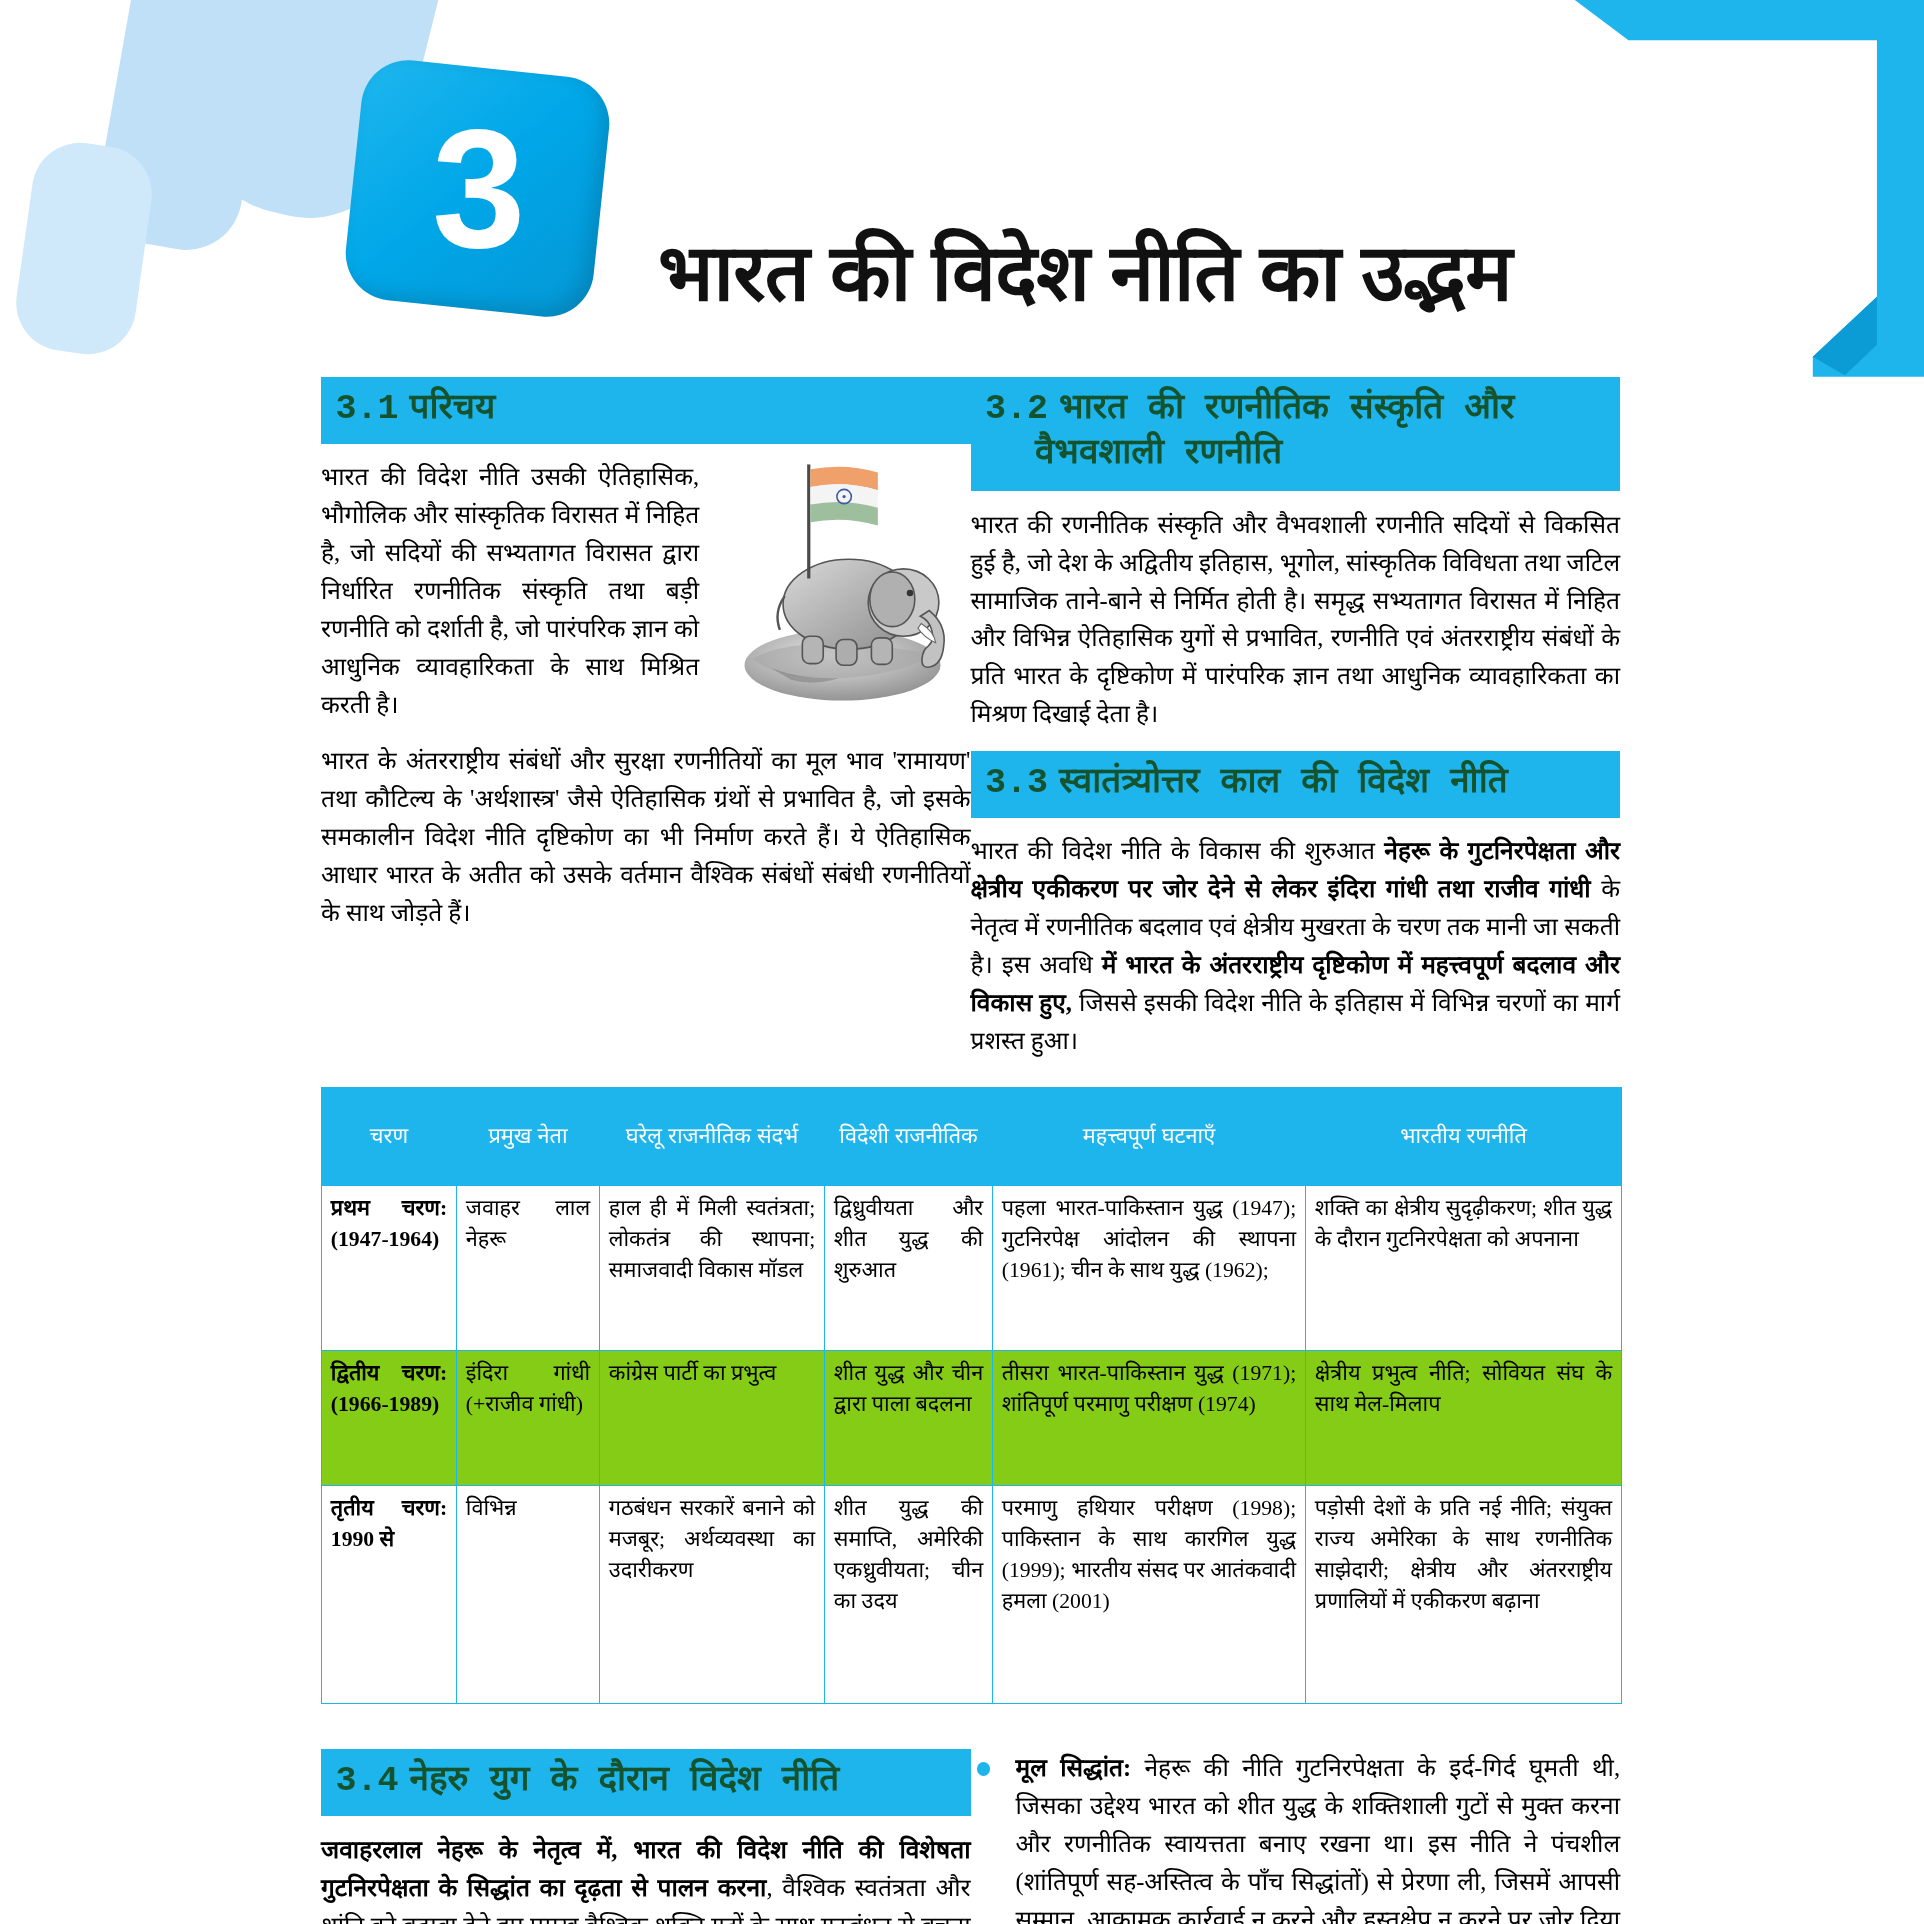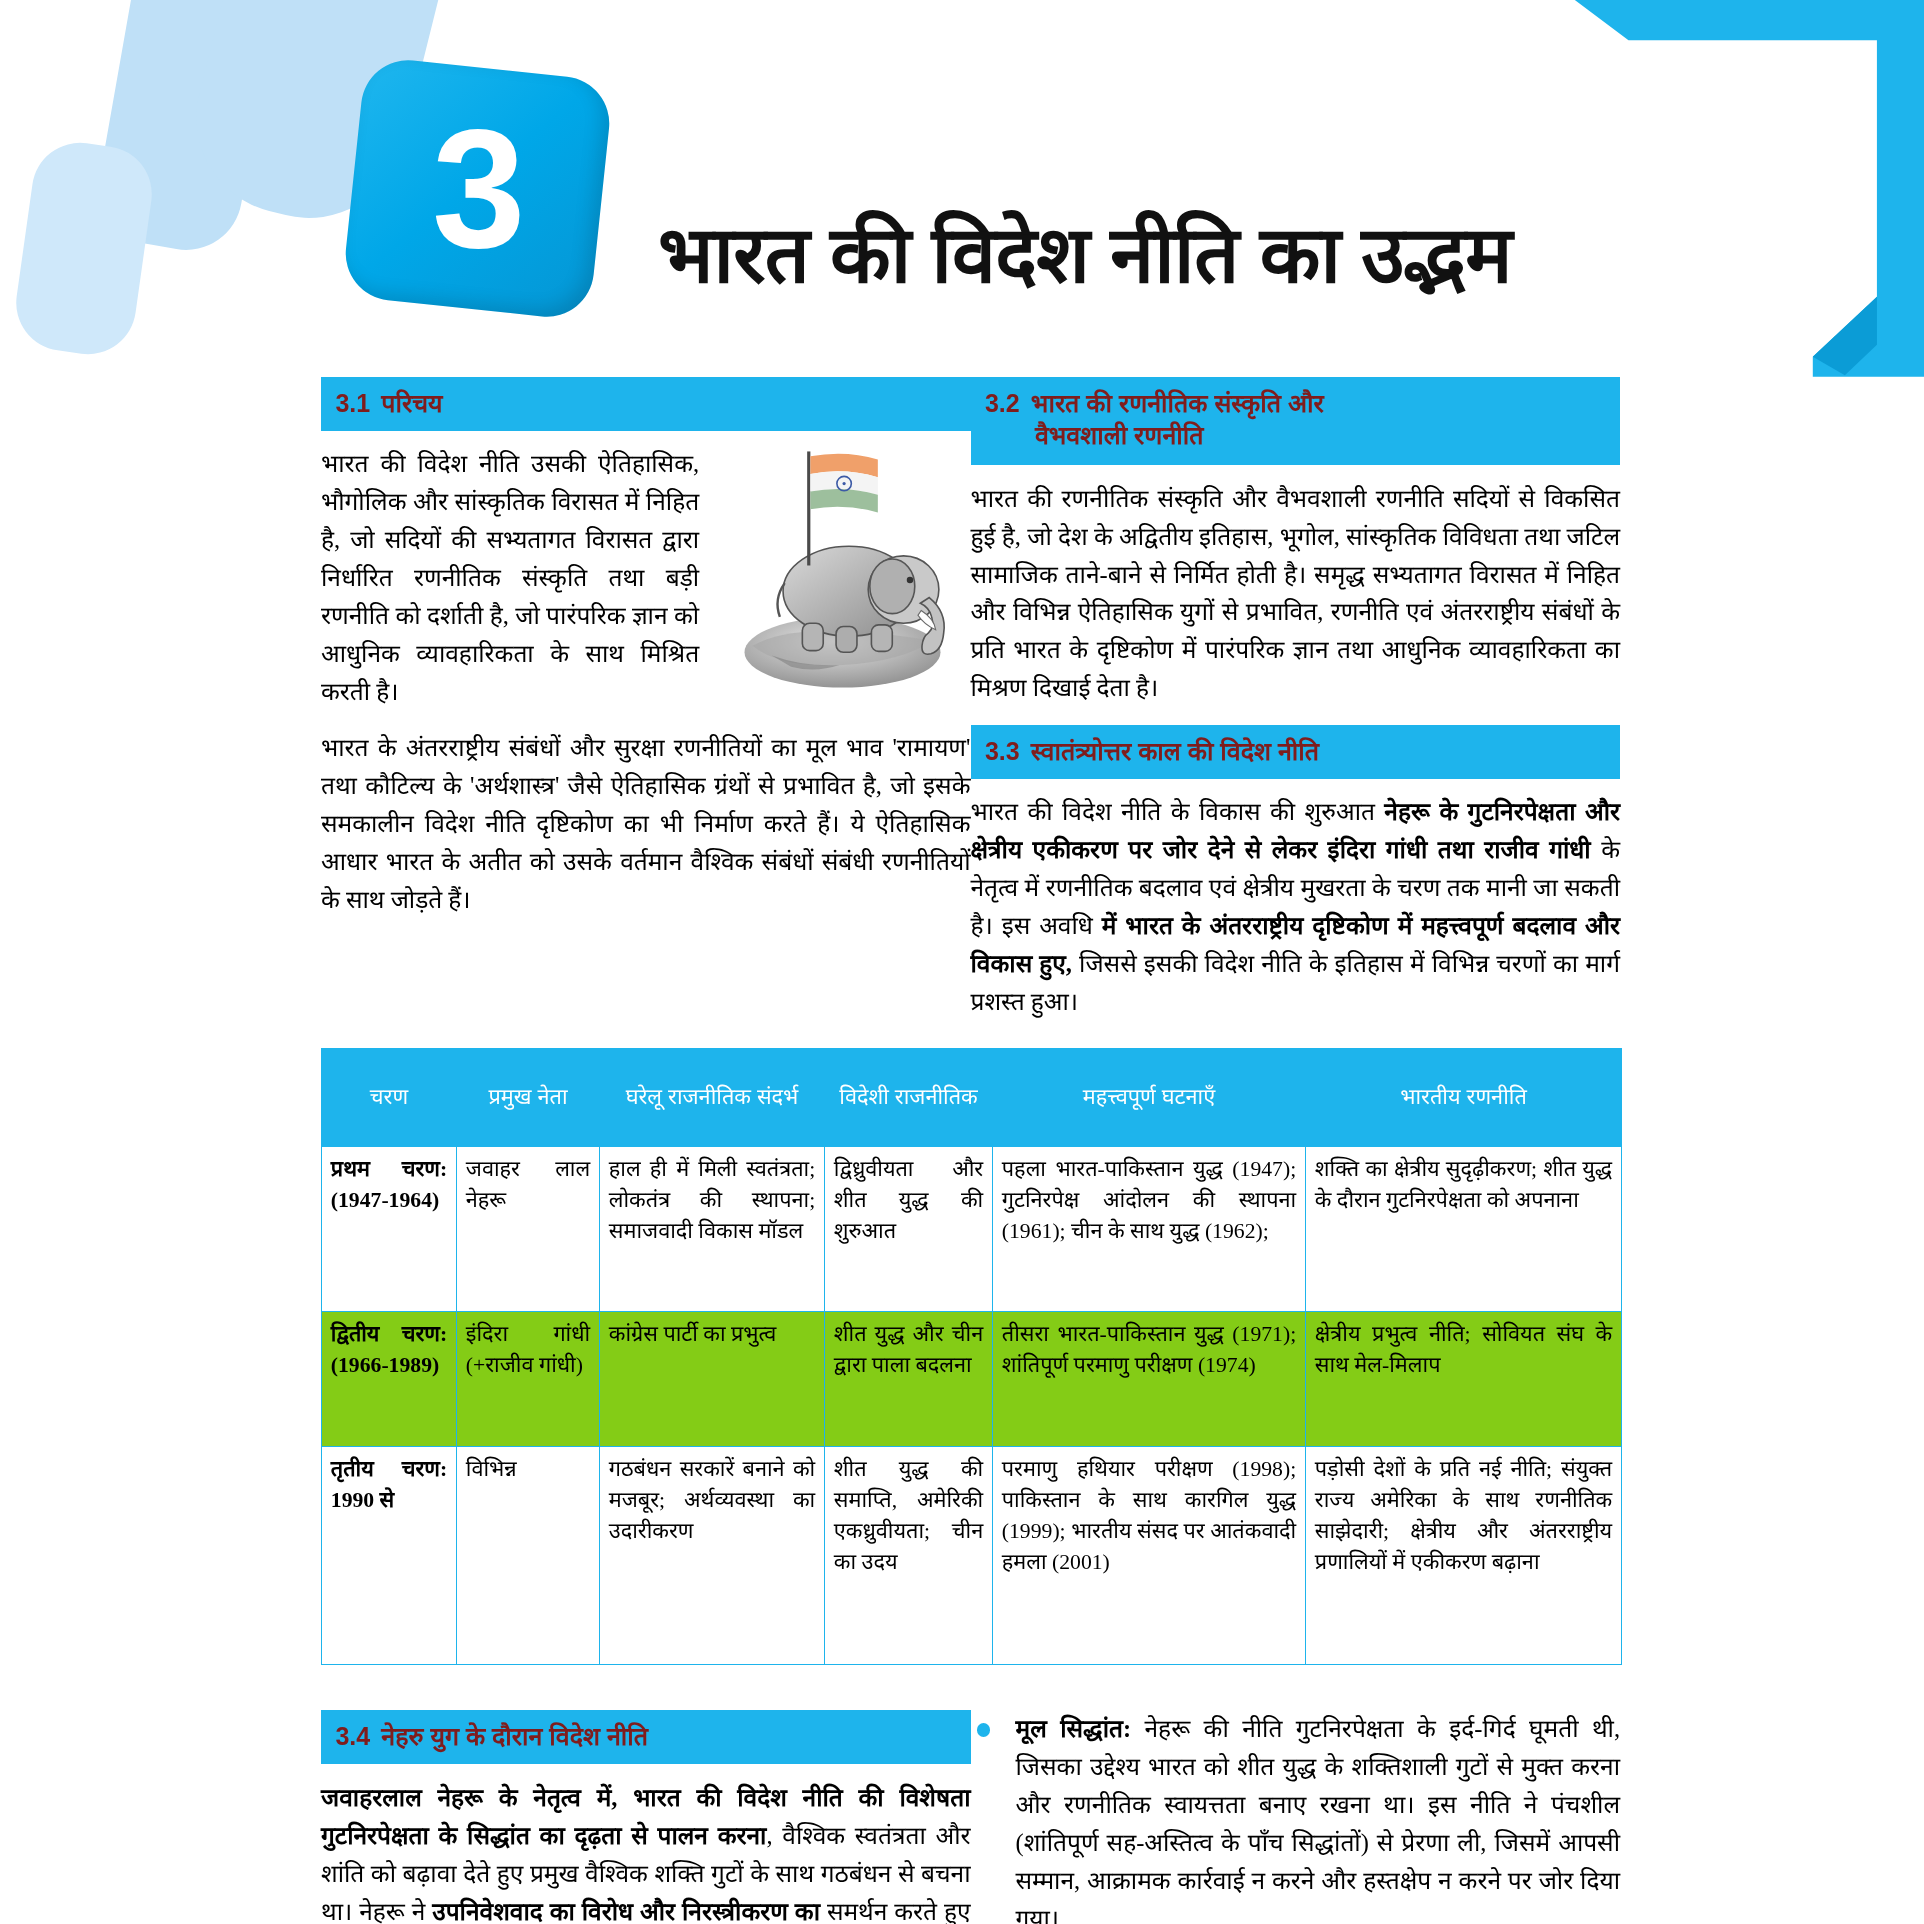--- a/index.html
+++ b/index.html
@@ -50,44 +50,44 @@
     display: block;
     transform: rotate(-6deg);
     color: #ffffff;
     font-family: "Liberation Sans", sans-serif;
     font-weight: 700;
     font-size: 168px;
     line-height: 1;
     letter-spacing: -3.2px;
   }
   #chapter-title {
-    position: absolute; left: 658px; top: 160px;
+    position: absolute; left: 658px; top: 178px;
     width: 962px;
     font-family: "Liberation Sans", sans-serif;
     font-weight: 700;
     font-size: 79px;
     line-height: 1.06;
     letter-spacing: -0.8px;
     color: #111111;
     white-space: nowrap;
   }
 
   
   #page { position: absolute; left: 0; top: 377px; width: 1925px; }
   .cols { display: flex; gap: 0px; padding: 0 305px 0 321px; }
   .col-left  { width: 650px; }
   .col-right { width: 650px; margin-left: 0px; }
 
   
   .sec-head {
     background: #1eb4ec;
-    color: #7f1d1d;
-    font-family: Liberation Sans, sans-serif;
+    color: #14532d;
+    font-family: Liberation Mono, monospace;
     font-weight: 700;
-    font-size: 25px;
+    font-size: 35px;
     line-height: 1.30;
     padding: 9.6px 14.4px 12px 14.4px;
     margin: 0 0 14.4px 0;
   }
   .sec-head .num { margin-right: 11.2px; }
   .sec-head.two-line { padding-bottom: 13.6px; }
   .sec-head .l2 { display: block; padding-left: 50px; }
 
   .sub-head {
     color: #1eb4ec;

